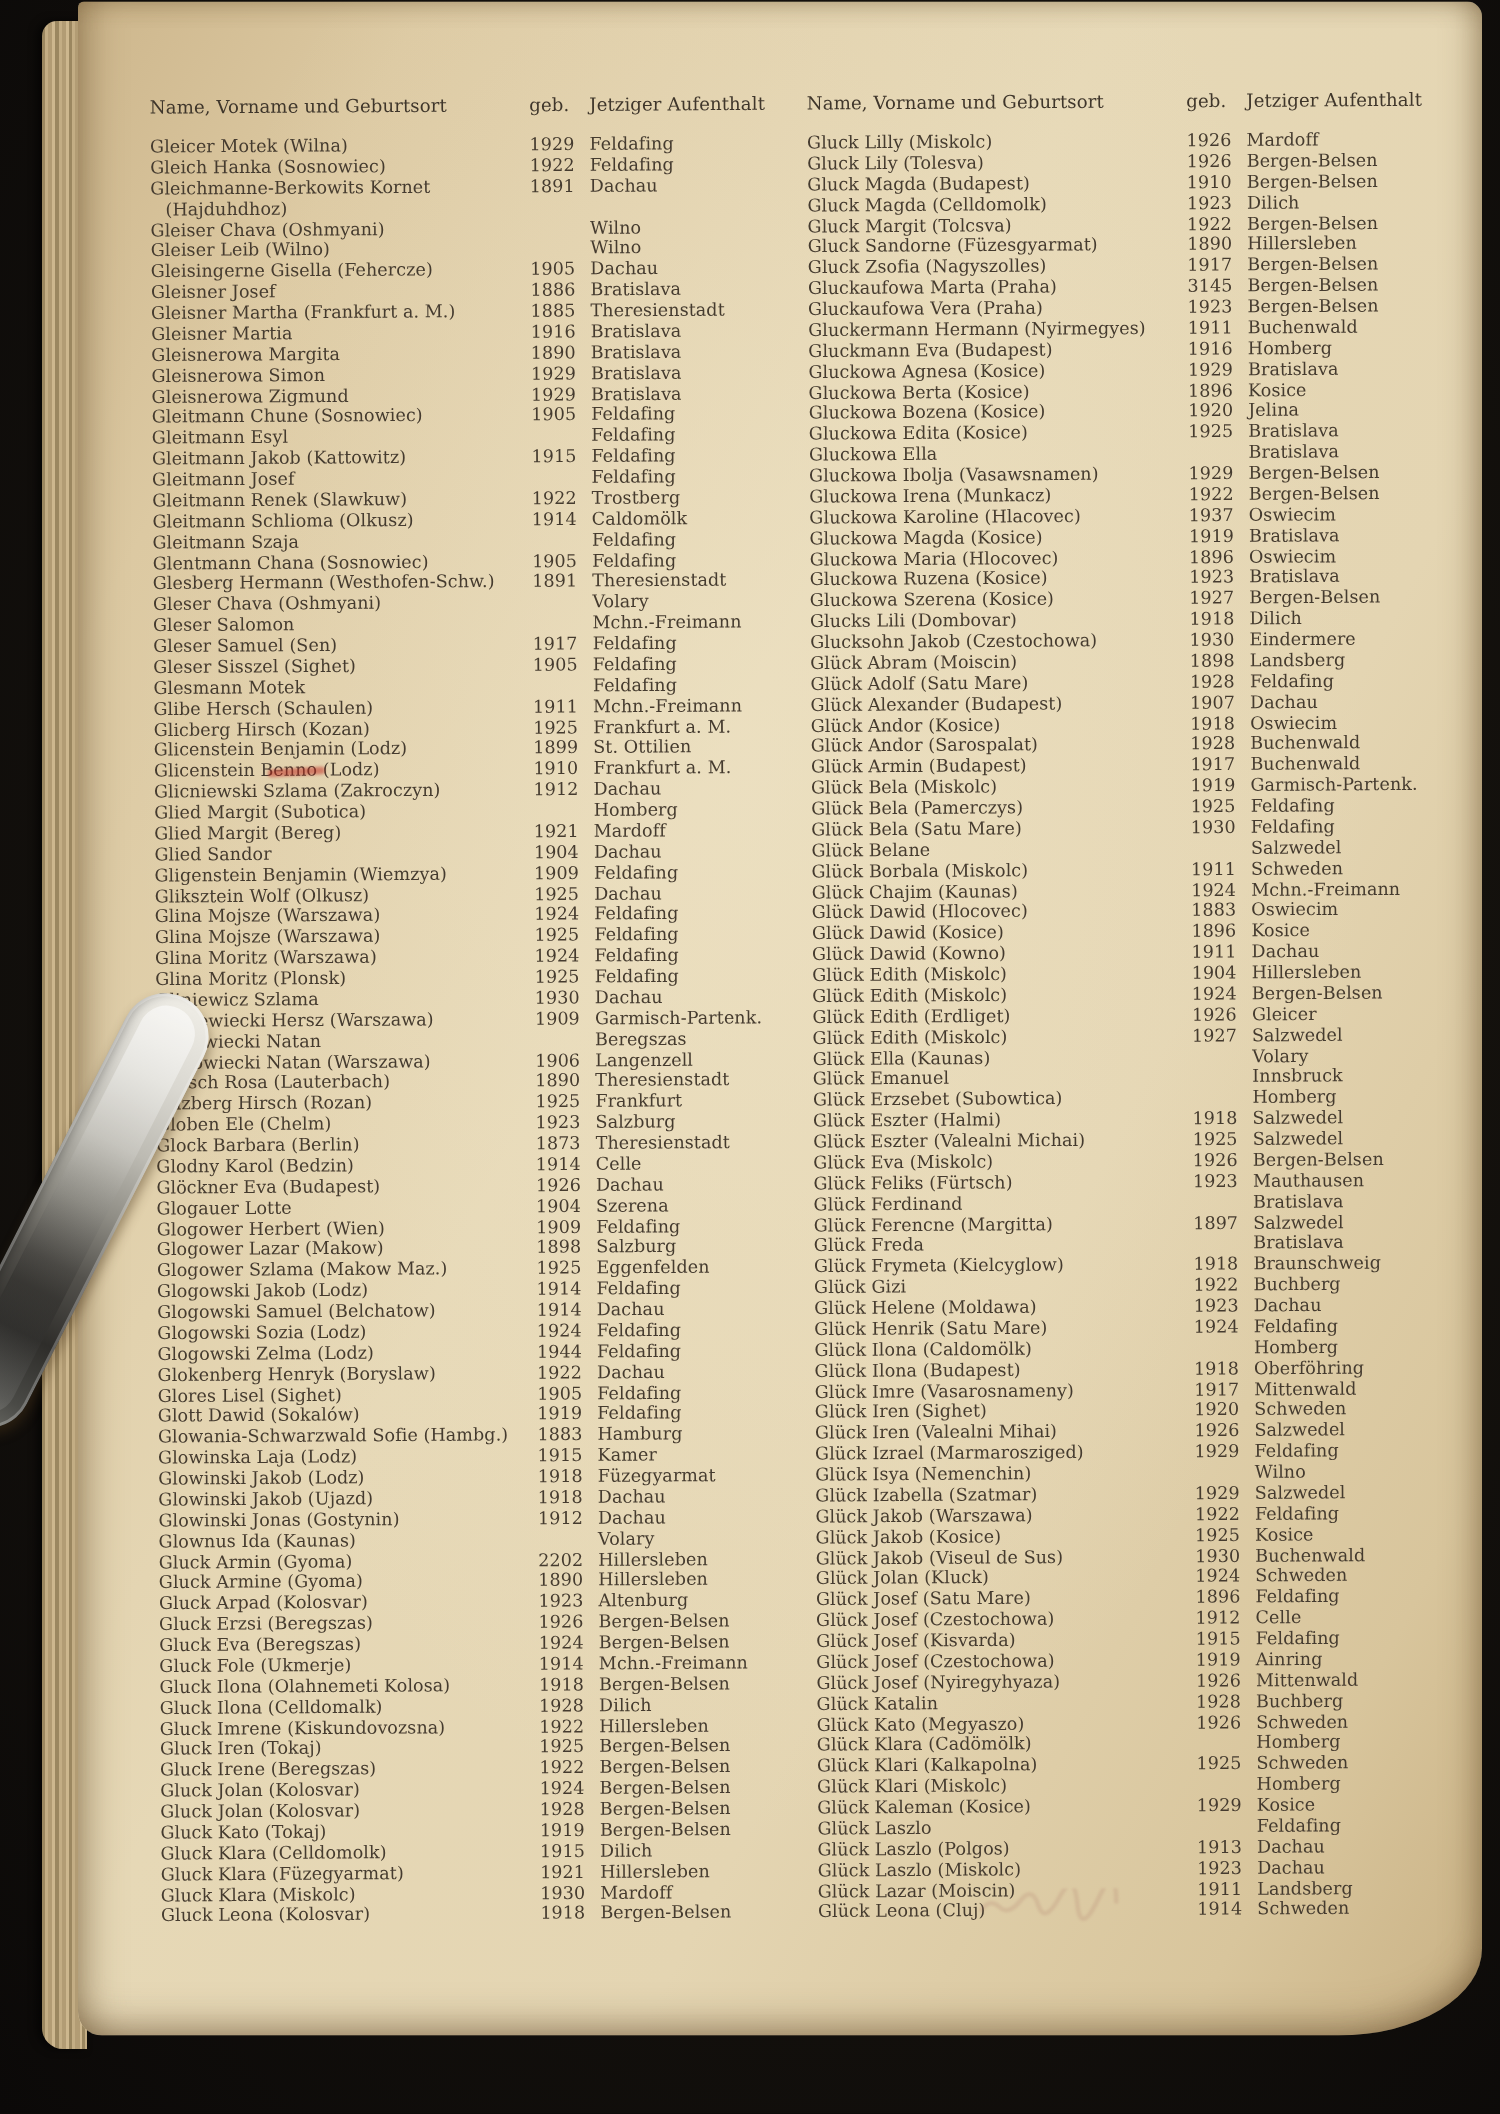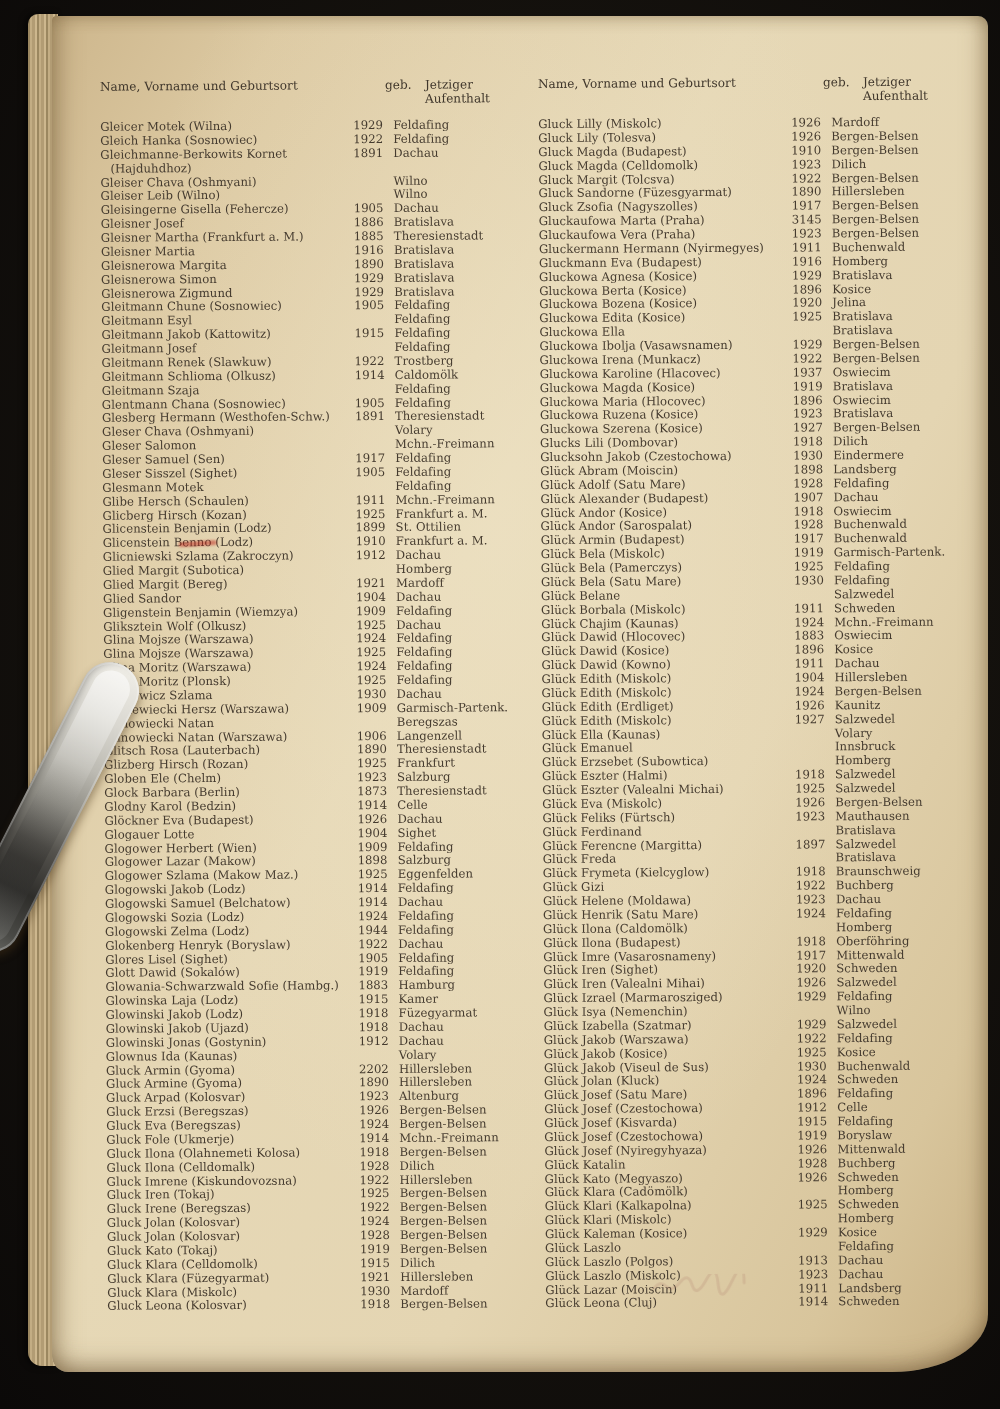--- a/index.html
+++ b/index.html
@@ -4,38 +4,38 @@
 <style>
   html,body{margin:0;padding:0;background:#0d0b09;}
   .stage{position:relative;width:1000px;height:1409px;overflow:hidden;
          background:radial-gradient(ellipse at 55% 45%, #1c1915 0%, #14110d 55%, #0b0908 100%);
          font-family:"DejaVu Serif","Liberation Serif",serif;}
   
   .page-edge-stack{position:absolute;left:28px;top:14px;width:30px;height:1352px;
          background:repeating-linear-gradient(90deg,#9b8760 0 2px,#c3ad84 2px 4px,#b29c74 4px 7px,#cdb78e 7px 9px);
          border-radius:10px 0 0 14px;
          box-shadow:-3px 0 6px rgba(0,0,0,.6);}
-  .page{position:absolute;left:52px;top:16px;width:936px;height:1356px;
+  .page{position:absolute;left:52px;top:1px;width:936px;height:1356px;
          background:
            radial-gradient(ellipse at 48% 38%, rgba(240,229,200,.55) 0%, rgba(240,229,200,0) 60%),
            linear-gradient(118deg,#cdb68c 0%,#dcc9a2 14%,#e6d8b6 42%,#e4d5b2 66%,#d8c59c 88%,#c9b184 100%);
          border-radius:4px 10px 96px 16px / 4px 10px 58px 16px;
          box-shadow:inset 18px 0 26px -14px rgba(110,85,50,.55),
                     inset -16px 0 22px -12px rgba(110,85,50,.5),
                     inset 0 -18px 26px -14px rgba(100,75,45,.55),
                     inset 0 10px 16px -10px rgba(110,85,50,.35);}
   .content{position:absolute;left:0;top:0;width:100%;height:100%;
          transform:rotate(-0.35deg);transform-origin:0 55%;
          color:#453b2f;}
   .col{position:absolute;top:64px;width:440px;font-size:11.7px;letter-spacing:.05px;}
   .col0{left:52px;}
   .col1{left:490px;}
   .hdr{display:flex;font-size:12.1px;color:#3f362b;}
   .h-name{flex:0 0 253px;}
-  .h-geb{flex:0 0 40px;margin-left:32px;}
+  .h-geb{flex:0 0 40px;}
   .h-res{flex:1;}
   .rows{margin-top:13px;}
   .row{display:flex;height:13.88px;line-height:13.88px;white-space:nowrap;}
   .nm{flex:0 0 253px;position:relative;overflow:visible;}
   .yr{flex:0 0 40px;}
   .rs{flex:1;}
   .row.cont .nm{padding-left:10px;flex-basis:243px;}
   
   .row.mark .nm::after{content:"";position:absolute;left:76px;top:5px;width:38px;height:5px;
          background:rgba(192,38,28,.5);filter:blur(1px);transform:rotate(-3deg);border-radius:2px;}
@@ -316,21 +316,21 @@
               <span class="rs">Celle</span>
             </div>
             <div class="row">
               <span class="nm">Glöckner Eva (Budapest)</span>
               <span class="yr">1926</span>
               <span class="rs">Dachau</span>
             </div>
             <div class="row">
               <span class="nm">Glogauer Lotte</span>
               <span class="yr">1904</span>
-              <span class="rs">Sighet</span>
+              <span class="rs">Szerena</span>
             </div>
             <div class="row">
               <span class="nm">Glogower Herbert (Wien)</span>
               <span class="yr">1909</span>
               <span class="rs">Feldafing</span>
             </div>
             <div class="row">
               <span class="nm">Glogower Lazar (Makow)</span>
               <span class="yr">1898</span>
               <span class="rs">Salzburg</span>
@@ -711,21 +711,21 @@
               <span class="rs">Hillersleben</span>
             </div>
             <div class="row">
               <span class="nm">Glück Edith (Miskolc)</span>
               <span class="yr">1924</span>
               <span class="rs">Bergen-Belsen</span>
             </div>
             <div class="row">
               <span class="nm">Glück Edith (Erdliget)</span>
               <span class="yr">1926</span>
-              <span class="rs">Kaunitz</span>
+              <span class="rs">Gleicer</span>
             </div>
             <div class="row">
               <span class="nm">Glück Edith (Miskolc)</span>
               <span class="yr">1927</span>
               <span class="rs">Salzwedel</span>
             </div>
             <div class="row">
               <span class="nm">Glück Ella (Kaunas)</span>
               <span class="yr"></span>
               <span class="rs">Volary</span>
@@ -866,21 +866,21 @@
               <span class="rs">Celle</span>
             </div>
             <div class="row">
               <span class="nm">Glück Josef (Kisvarda)</span>
               <span class="yr">1915</span>
               <span class="rs">Feldafing</span>
             </div>
             <div class="row">
               <span class="nm">Glück Josef (Czestochowa)</span>
               <span class="yr">1919</span>
-              <span class="rs">Boryslaw</span>
+              <span class="rs">Ainring</span>
             </div>
             <div class="row">
               <span class="nm">Glück Josef (Nyiregyhyaza)</span>
               <span class="yr">1926</span>
               <span class="rs">Mittenwald</span>
             </div>
             <div class="row">
               <span class="nm">Glück Katalin</span>
               <span class="yr">1928</span>
               <span class="rs">Buchberg</span>

